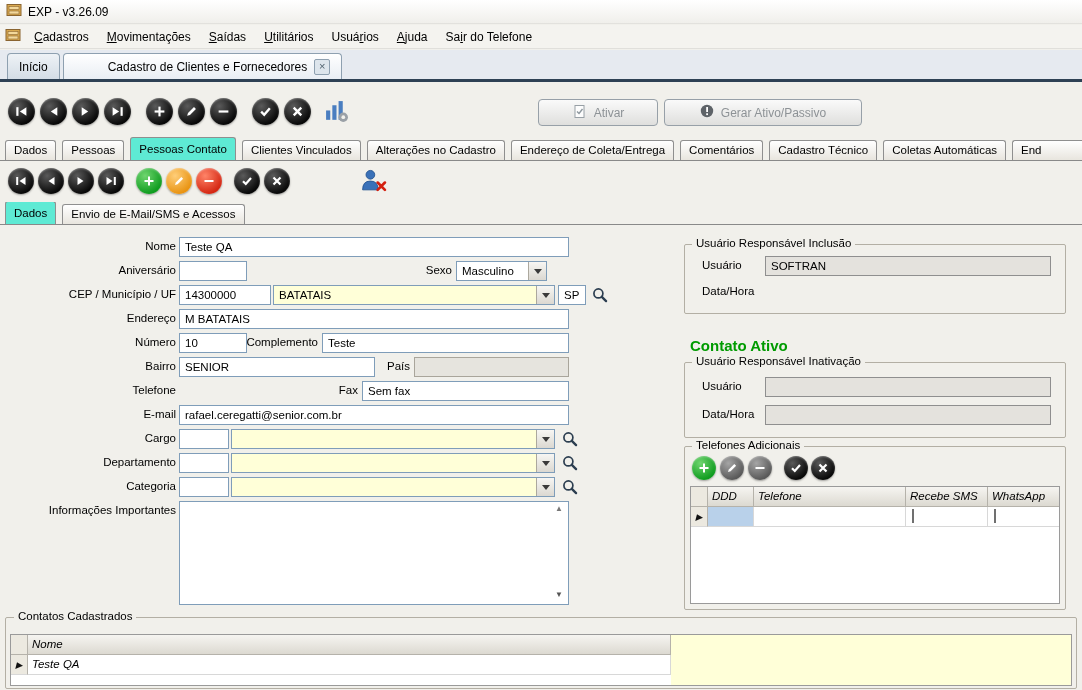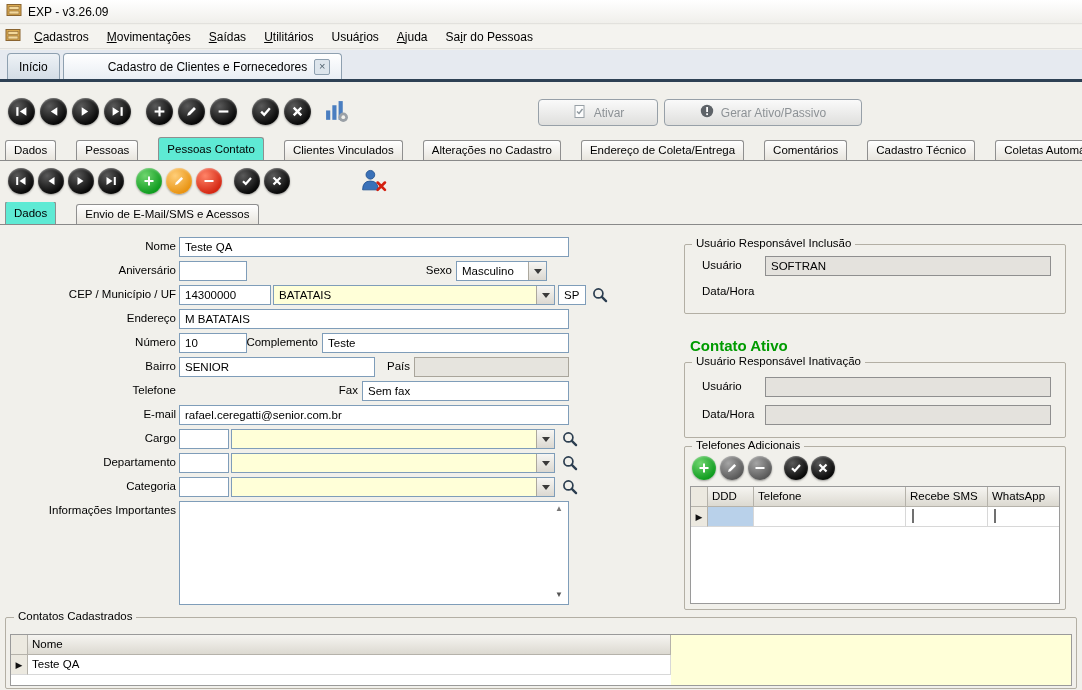--- a/index.html
+++ b/index.html
@@ -27,21 +27,21 @@
   .c-black  { background:radial-gradient(circle at 35% 30%, #5a5a5a, #050505 75%); }
   .c-green  { background:radial-gradient(circle at 35% 30%, #6fd56f, #0c9a1c 75%); }
   .c-orange { background:radial-gradient(circle at 35% 30%, #ffce79, #e8920f 75%); }
   .c-red    { background:radial-gradient(circle at 35% 30%, #ff8468, #d32410 75%); }
   .c-gray   { background:radial-gradient(circle at 35% 30%, #a5a5a5, #565656 75%); }
 
   .pushbtn { position:absolute; height:25px; border:1px solid #97a0a8; border-radius:4px; background:linear-gradient(#fafafa,#dfdfdd); display:flex; align-items:center; justify-content:center; gap:7px; color:#8d9296; font-size:12px; }
 
   
   .tabstrip { position:absolute; display:flex; align-items:flex-end; border-bottom:1px solid #898989; box-sizing:border-box; padding-left:5px; overflow:hidden; }
-  .mtab { height:19px; line-height:19px; padding:0 8px; border:1px solid #8f8f8f; border-bottom:none; border-radius:3px 3px 0 0; background:linear-gradient(#ffffff,#e8e5de); margin-right:20px; font-size:11.5px; white-space:nowrap; }
+  .mtab { height:19px; line-height:19px; padding:0 8px; border:1px solid #8f8f8f; border-bottom:none; border-radius:3px 3px 0 0; background:linear-gradient(#ffffff,#e8e5de); margin-right:6px; font-size:11.5px; white-space:nowrap; }
   .mtab.active { height:23px; line-height:23px; background:#5eead4; margin-bottom:-1px; position:relative; z-index:2; }
   .mtab.clip { min-width:150px; border-right:none; border-radius:3px 0 0 0; }
 
   
   .lbl { position:absolute; font-size:11.5px; text-align:right; white-space:nowrap; }
   .lbl-l { position:absolute; font-size:11.5px; white-space:nowrap; }
   .fld { position:absolute; height:20px; box-sizing:border-box; border:1px solid #7f9db9; background:#fff; font-family:"Liberation Sans",sans-serif; font-size:11.5px; padding:1px 5px; outline:none; }
   .fld.gray { background:#e6e4de; border-color:#a9a59b; }
   .rofld { position:absolute; height:20px; box-sizing:border-box; border:1px solid #8f8f8f; background:#e4e2dd; font-size:11.5px; padding:3px 5px; }
   .pre { white-space:pre; }
@@ -54,21 +54,21 @@
   .scroll-arrow { position:absolute; font-size:8px; color:#777; }
 
   
   .group { position:absolute; border:1px solid #b3afa4; border-radius:2px; box-sizing:border-box; }
   .legend { position:absolute; font-size:11.5px; background:#f1f0eb; padding:0 4px; white-space:nowrap; }
 
   .status-active { position:absolute; font-size:15px; font-weight:bold; color:#009b00; }
 
   
   .grid { position:absolute; background:#fff; border:1px solid #9a9a9a; box-sizing:border-box; overflow:hidden; }
-  .ghr, .grow { display:flex; }
+  .ghr, .grow { display:flex;font-style:italic; }
   .ghc { box-sizing:border-box; height:20px; background:linear-gradient(#f6f5f1,#dcd9d1); border-right:1px solid #b5b2aa; border-bottom:1px solid #b5b2aa; font-size:11.5px; padding:3px 4px; white-space:nowrap; overflow:hidden; }
   .gc { box-sizing:border-box; height:20px; border-right:1px solid #d8d8d8; border-bottom:1px solid #d8d8d8; font-size:11.5px; padding:3px 4px; white-space:nowrap; overflow:hidden; }
   .selcell { background:#ece9e0; border-right:1px solid #b5b2aa; display:flex; align-items:center; justify-content:center; padding:0; }
   .rowptr { font-size:9px; color:#111; }
   .cell-sel { background:#b9d1ea; }
   .chk { width:12px; height:12px; border:1px solid #707070; background:#fff; margin-top:1px; margin-left:2px; }
 </style>
 </head>
 <body>
 
@@ -88,21 +88,21 @@
           <rect x="1" y="2.5" width="14" height="11" fill="#d9a94f" stroke="#8a6430"></rect>
           <rect x="3" y="4.5" width="10" height="3" fill="#f3d89b" stroke="#8a6430" stroke-width="0.6"></rect>
           <rect x="3" y="9" width="10" height="3" fill="#f3d89b" stroke="#8a6430" stroke-width="0.6"></rect>
         </svg></span>
     <div class="menu-item"><span></span><span class="accel">C</span><span>adastros</span></div>
     <div class="menu-item"><span></span><span class="accel">M</span><span>ovimentações</span></div>
     <div class="menu-item"><span></span><span class="accel">S</span><span>aídas</span></div>
     <div class="menu-item"><span></span><span class="accel">U</span><span>tilitários</span></div>
     <div class="menu-item"><span>Usuá</span><span class="accel">r</span><span>ios</span></div>
     <div class="menu-item"><span></span><span class="accel">A</span><span>juda</span></div>
-    <div class="menu-item"><span>Sa</span><span class="accel">i</span><span>r do Pessoas</span></div>
+    <div class="menu-item"><span>Sa</span><span class="accel">i</span><span>r do Telefone</span></div>
   </div>
 
   <div class="tabrow">
     <div class="wtab">
         <span>Início</span>
       </div>
     <div class="wtab active">
       <span>Cadastro de Clientes e Fornecedores</span>
       <span class="tab-close">×</span>
     </div>

